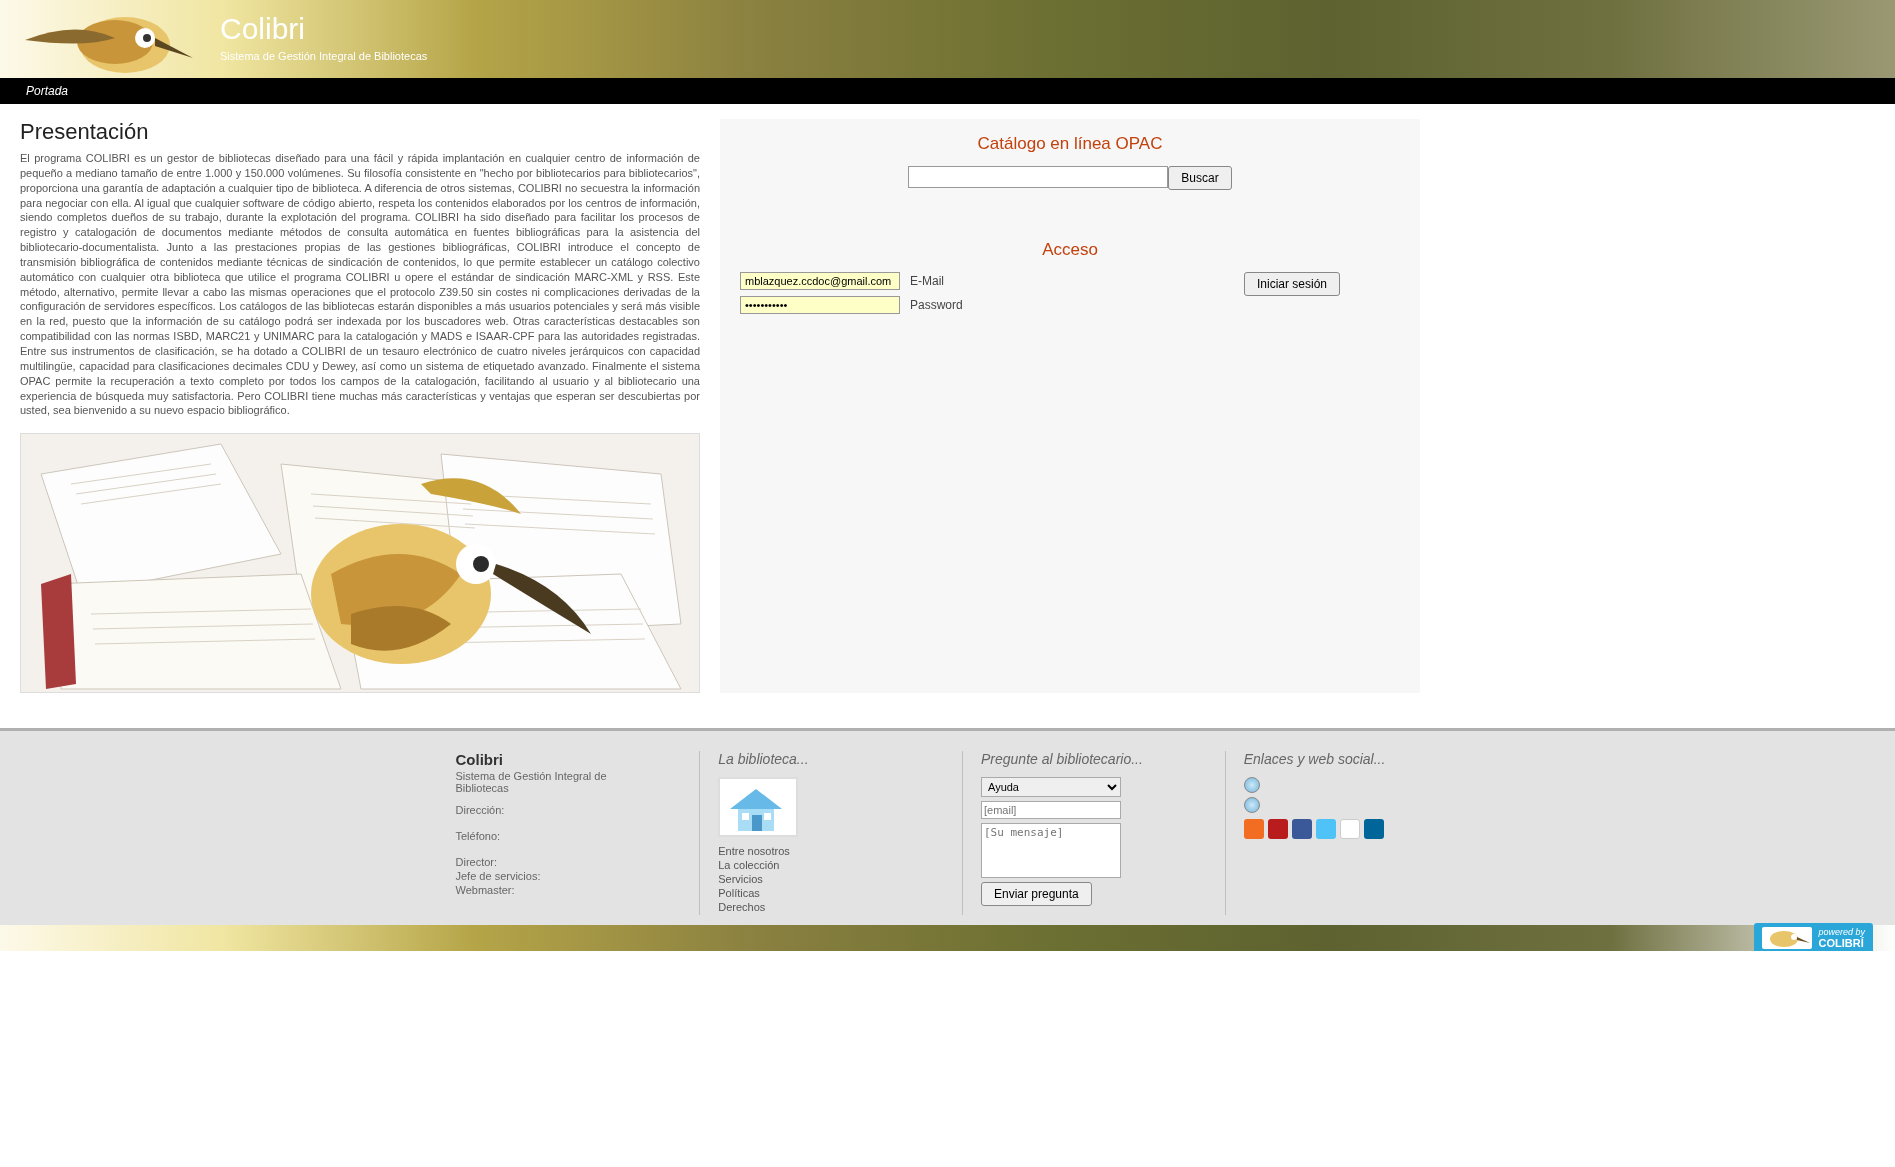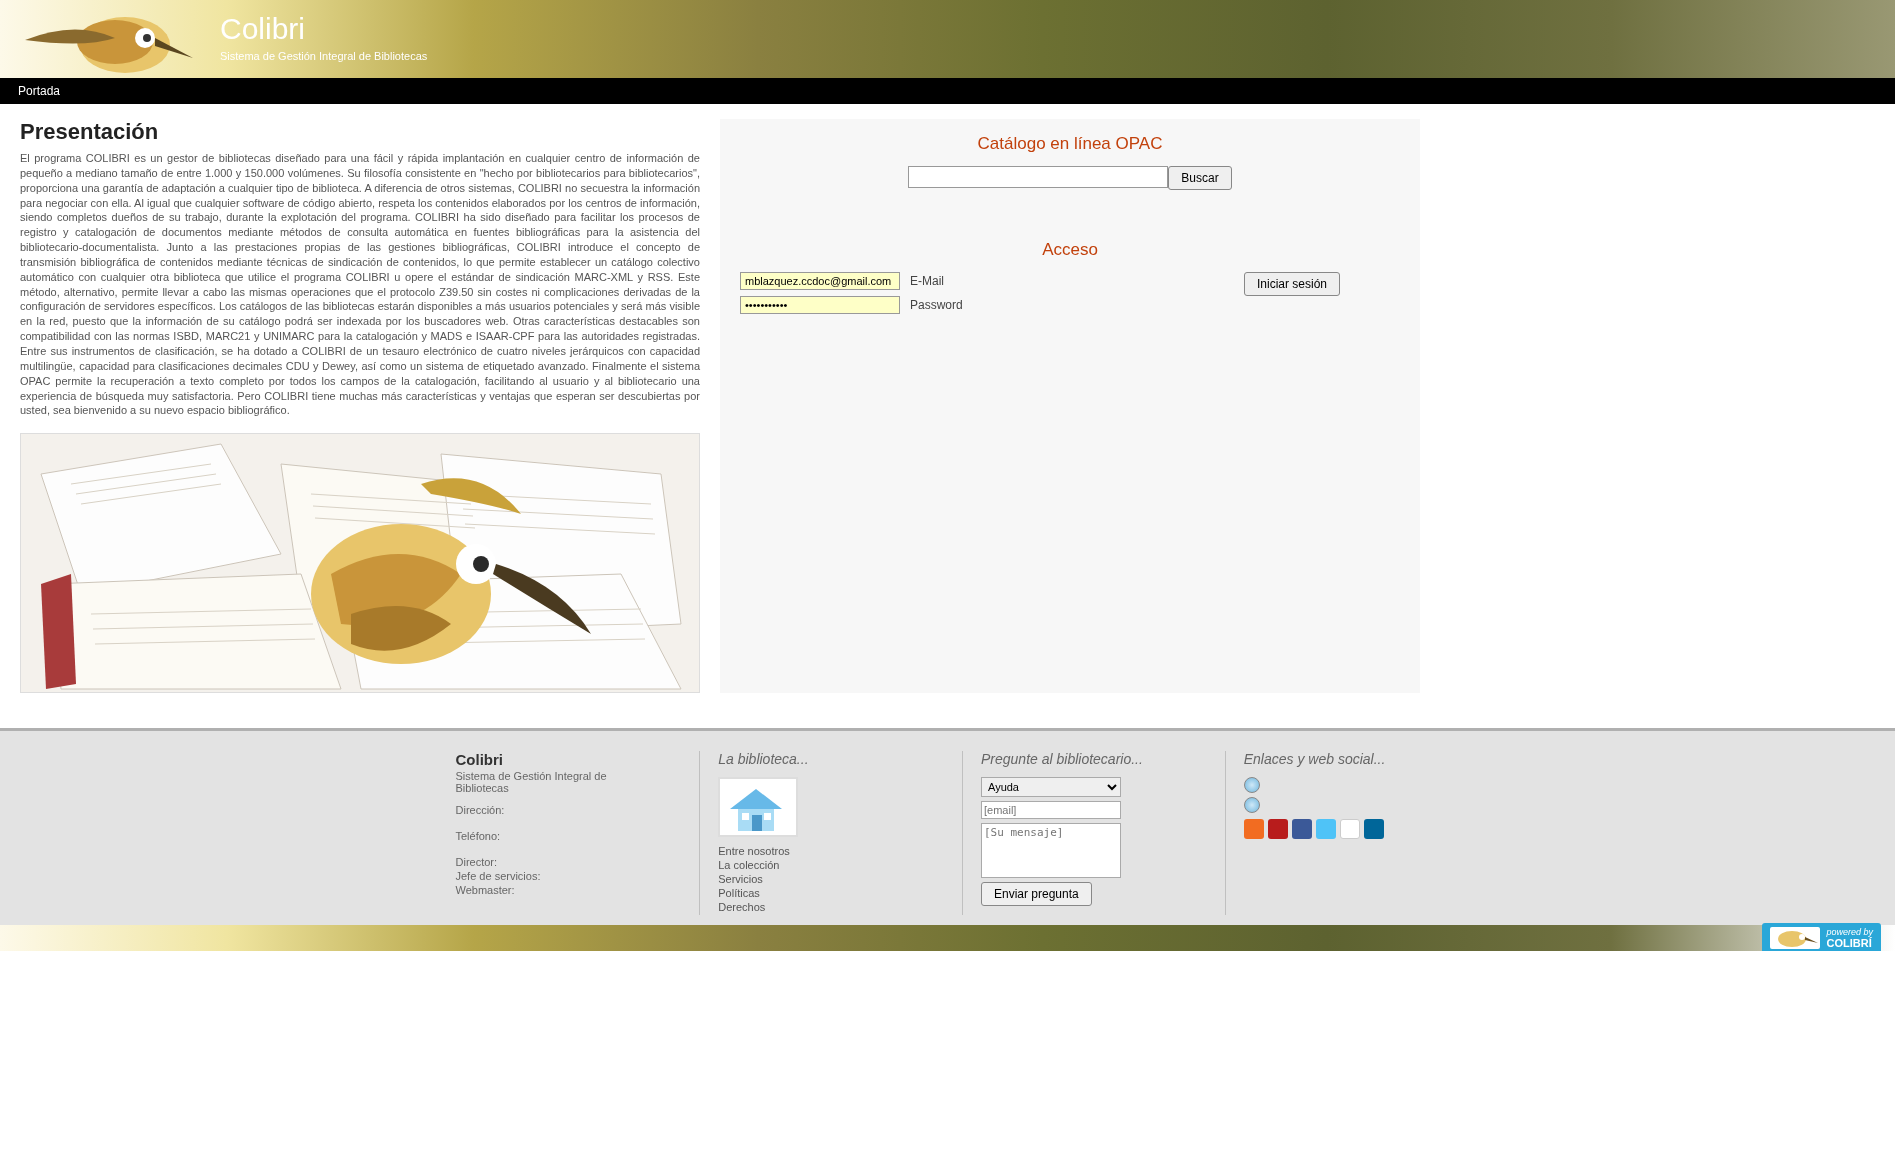--- a/index.html
+++ b/index.html
@@ -7,28 +7,28 @@
 
 
 .header { background: linear-gradient(90deg, #fdf9e9 0%, #f0e5a0 12%, #b5a548 25%, #8a8040 40%, #6c7032 55%, #5d6230 70%, #6f7040 85%, #999873 100%); height:78px; position:relative; }
 .logo-wrap { position:absolute; left:15px; top:0; width:180px; height:78px; }
 .header-title { position:absolute; left:220px; top:12px; color:#fff; }
 .header-title h1 { font-size:30px; font-weight:normal; }
 .header-title .sub { font-size:11px; margin-top:4px; }
 
 
 .nav { background:#000; height:26px; }
-.nav a { color:#fff; text-decoration:none; font-size:12px; padding:6px 18px; display:inline-block; }
+.nav a { color:#fff; text-decoration:none; font-size:12px; padding:6px 26px; display:inline-block;font-style:italic; }
 
 
 .main { display:flex; padding:15px 10px; }
 .left { flex:1; padding-right:20px; max-width:700px; margin-left:10px; }
 .right { width:700px; background:#f7f7f7; padding:15px 20px; }
 
-.left h2 { font-size:22px; font-weight:bold; color:#222; margin-bottom:6px; }
+.left h2 { font-size:22px; font-weight:normal; color:#222; margin-bottom:6px; }
 .left .body-text { font-size:11px; color:#555; text-align:justify; line-height:1.35; }
 .hero-img { margin-top:15px; width:680px; height:260px; background:#eee; border:1px solid #ddd; position:relative; overflow:hidden; }
 
 
 .right h3 { font-size:17px; font-weight:normal; text-align:center; margin-bottom:12px; color:#c2410c; }
 .search-row { display:flex; justify-content:center; margin-bottom:50px; }
 .search-row input[type=text] { width:260px; height:22px; border:1px solid #999; padding:2px 4px; }
 .btn { background:#efefef; border:1px solid #888; border-radius:3px; padding:4px 12px; font-size:12px; cursor:pointer; }
 
 .access-form { }
@@ -47,21 +47,21 @@
 .footer-col .line { font-size:11px; color:#666; margin:2px 0; }
 .footer-col a.fl { display:block; font-size:11px; color:#555; text-decoration:none; margin:2px 0; }
 .house-icon { width:80px; height:60px; background:#fff; border:2px solid #ddd; padding:6px; margin-bottom:8px; }
 .social-icons { display:flex; gap:4px; flex-wrap:wrap; margin-top:6px; }
 .sic { width:20px; height:20px; border-radius:3px; display:inline-block; }
 .globe { width:16px; height:16px; border-radius:50%; background:radial-gradient(#cfe8f7,#6fb6dd); border:1px solid #888; margin-bottom:4px; }
 .ask-form select, .ask-form input, .ask-form textarea { width:140px; font-size:11px; border:1px solid #aaa; padding:2px; margin-bottom:4px; display:block; }
 .ask-form textarea { height:55px; resize:none; }
 
 .bottom-bar { background: linear-gradient(90deg, #fdf9e9 0%, #f0e5a0 12%, #b5a548 25%, #8a8040 40%, #6c7032 55%, #5d6230 70%, #6f7040 85%, #fff 100%); height:26px; position:relative; }
-.powered { position:absolute; right:14px; top:-2px; background:#2aa7d8; color:#fff; font-size:10px; padding:4px 8px; border-radius:3px; display:flex; align-items:center; gap:6px; }
+.powered { position:absolute; right:22px; top:-2px; background:#2aa7d8; color:#fff; font-size:10px; padding:4px 8px; border-radius:3px; display:flex; align-items:center; gap:6px; }
 .powered .pw-logo { width:50px; height:22px; background:#fff; border-radius:2px; }
 </style>
 </head>
 <body>
 
 <div class="header">
   <div class="logo-wrap">
     <svg viewBox="0 0 180 78" width="180" height="78">
       <ellipse cx="110" cy="45" rx="45" ry="28" fill="#e8c56a"></ellipse>
       <ellipse cx="100" cy="42" rx="38" ry="22" fill="#c9953a"></ellipse>

